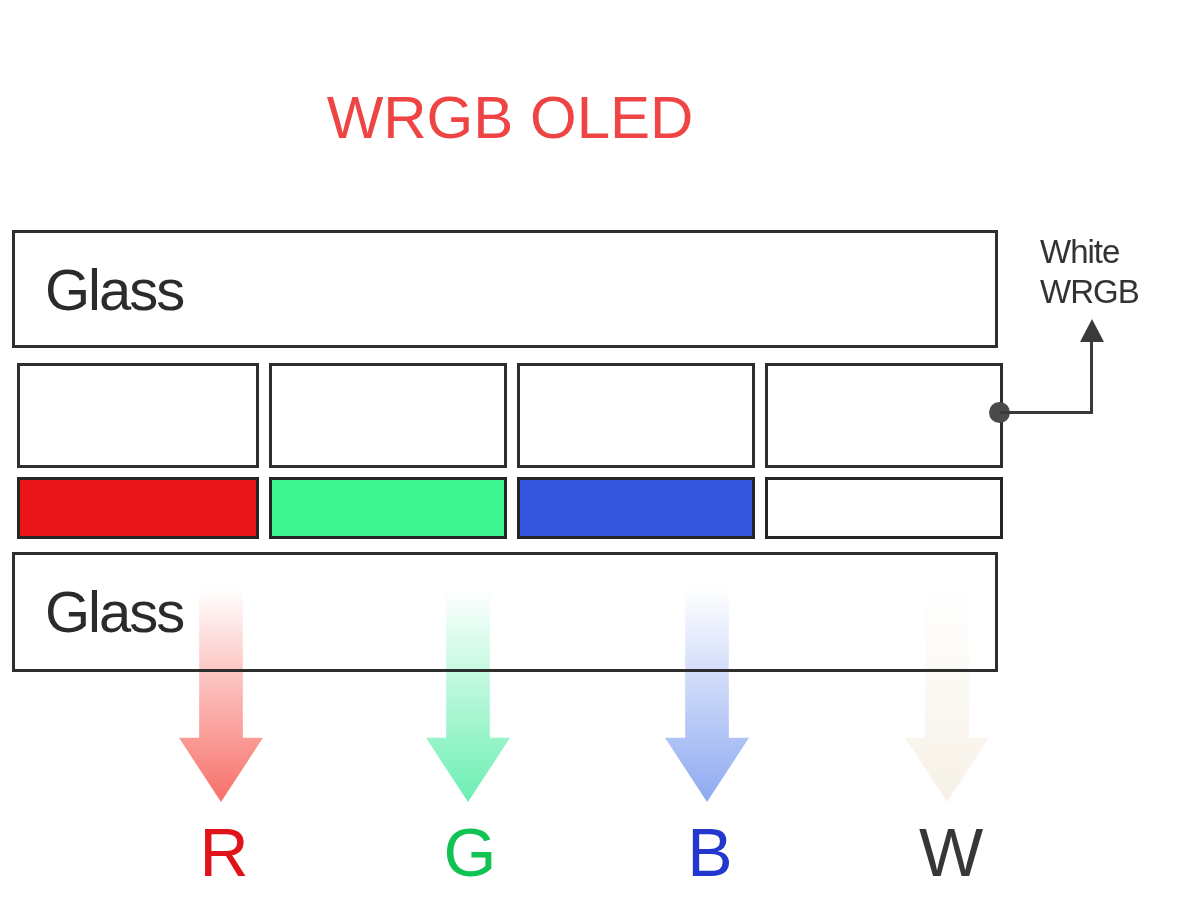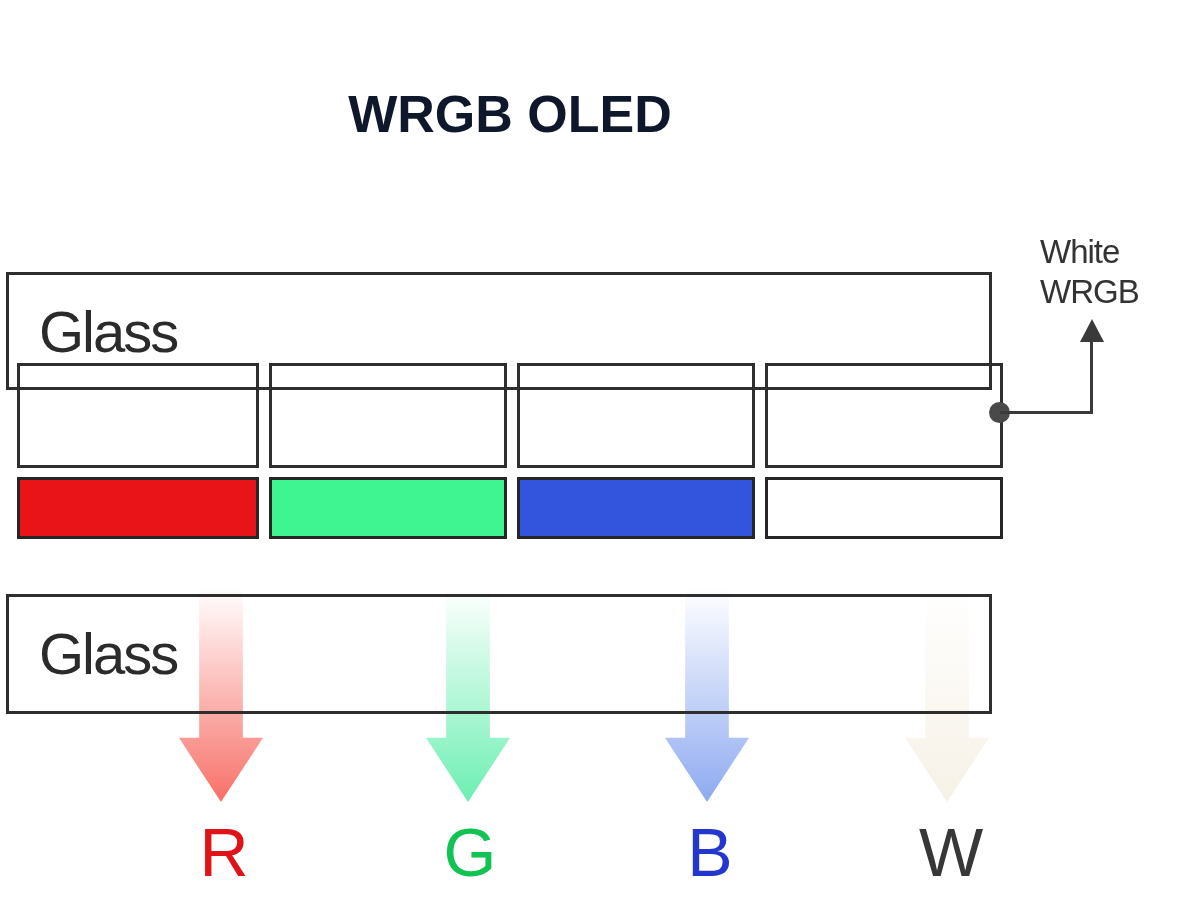--- a/index.html
+++ b/index.html
@@ -3,26 +3,26 @@
 <meta charset="utf-8">
 <style>
   html,body{margin:0;padding:0;background:#fff;}
   #canvas{
     position:relative;width:1196px;height:899px;background:#ffffff;
     font-family:"Liberation Sans", sans-serif;overflow:hidden;
   }
   
   .title{
     position:absolute;left:17px;top:88px;width:986px;text-align:center;
-    font-size:52px;line-height:1;color:#0f172a;letter-spacing:0px;font-weight:700;
+    font-size:60px;line-height:1;color:#ef4444;letter-spacing:0px;font-weight:400;
   }
   
   .glass{
-    position:absolute;left:6px;width:986px;border:3px solid #2e2e2e;
-    background:transparent;box-sizing:border-box;margin-top:42px;
+    position:absolute;left:12px;width:986px;border:3px solid #2e2e2e;
+    background:transparent;box-sizing:border-box;
   }
   .glass.top{top:230px;height:118px;}
   .glass.bottom{top:552px;height:120px;}
   .glass .glabel{
     position:absolute;left:30px;top:28px;font-size:58px;line-height:1;
     color:#2b2b2b;letter-spacing:-2px;font-weight:400;
   }
   
   .cell{
     position:absolute;border:3px solid #2e2e2e;background:transparent;

